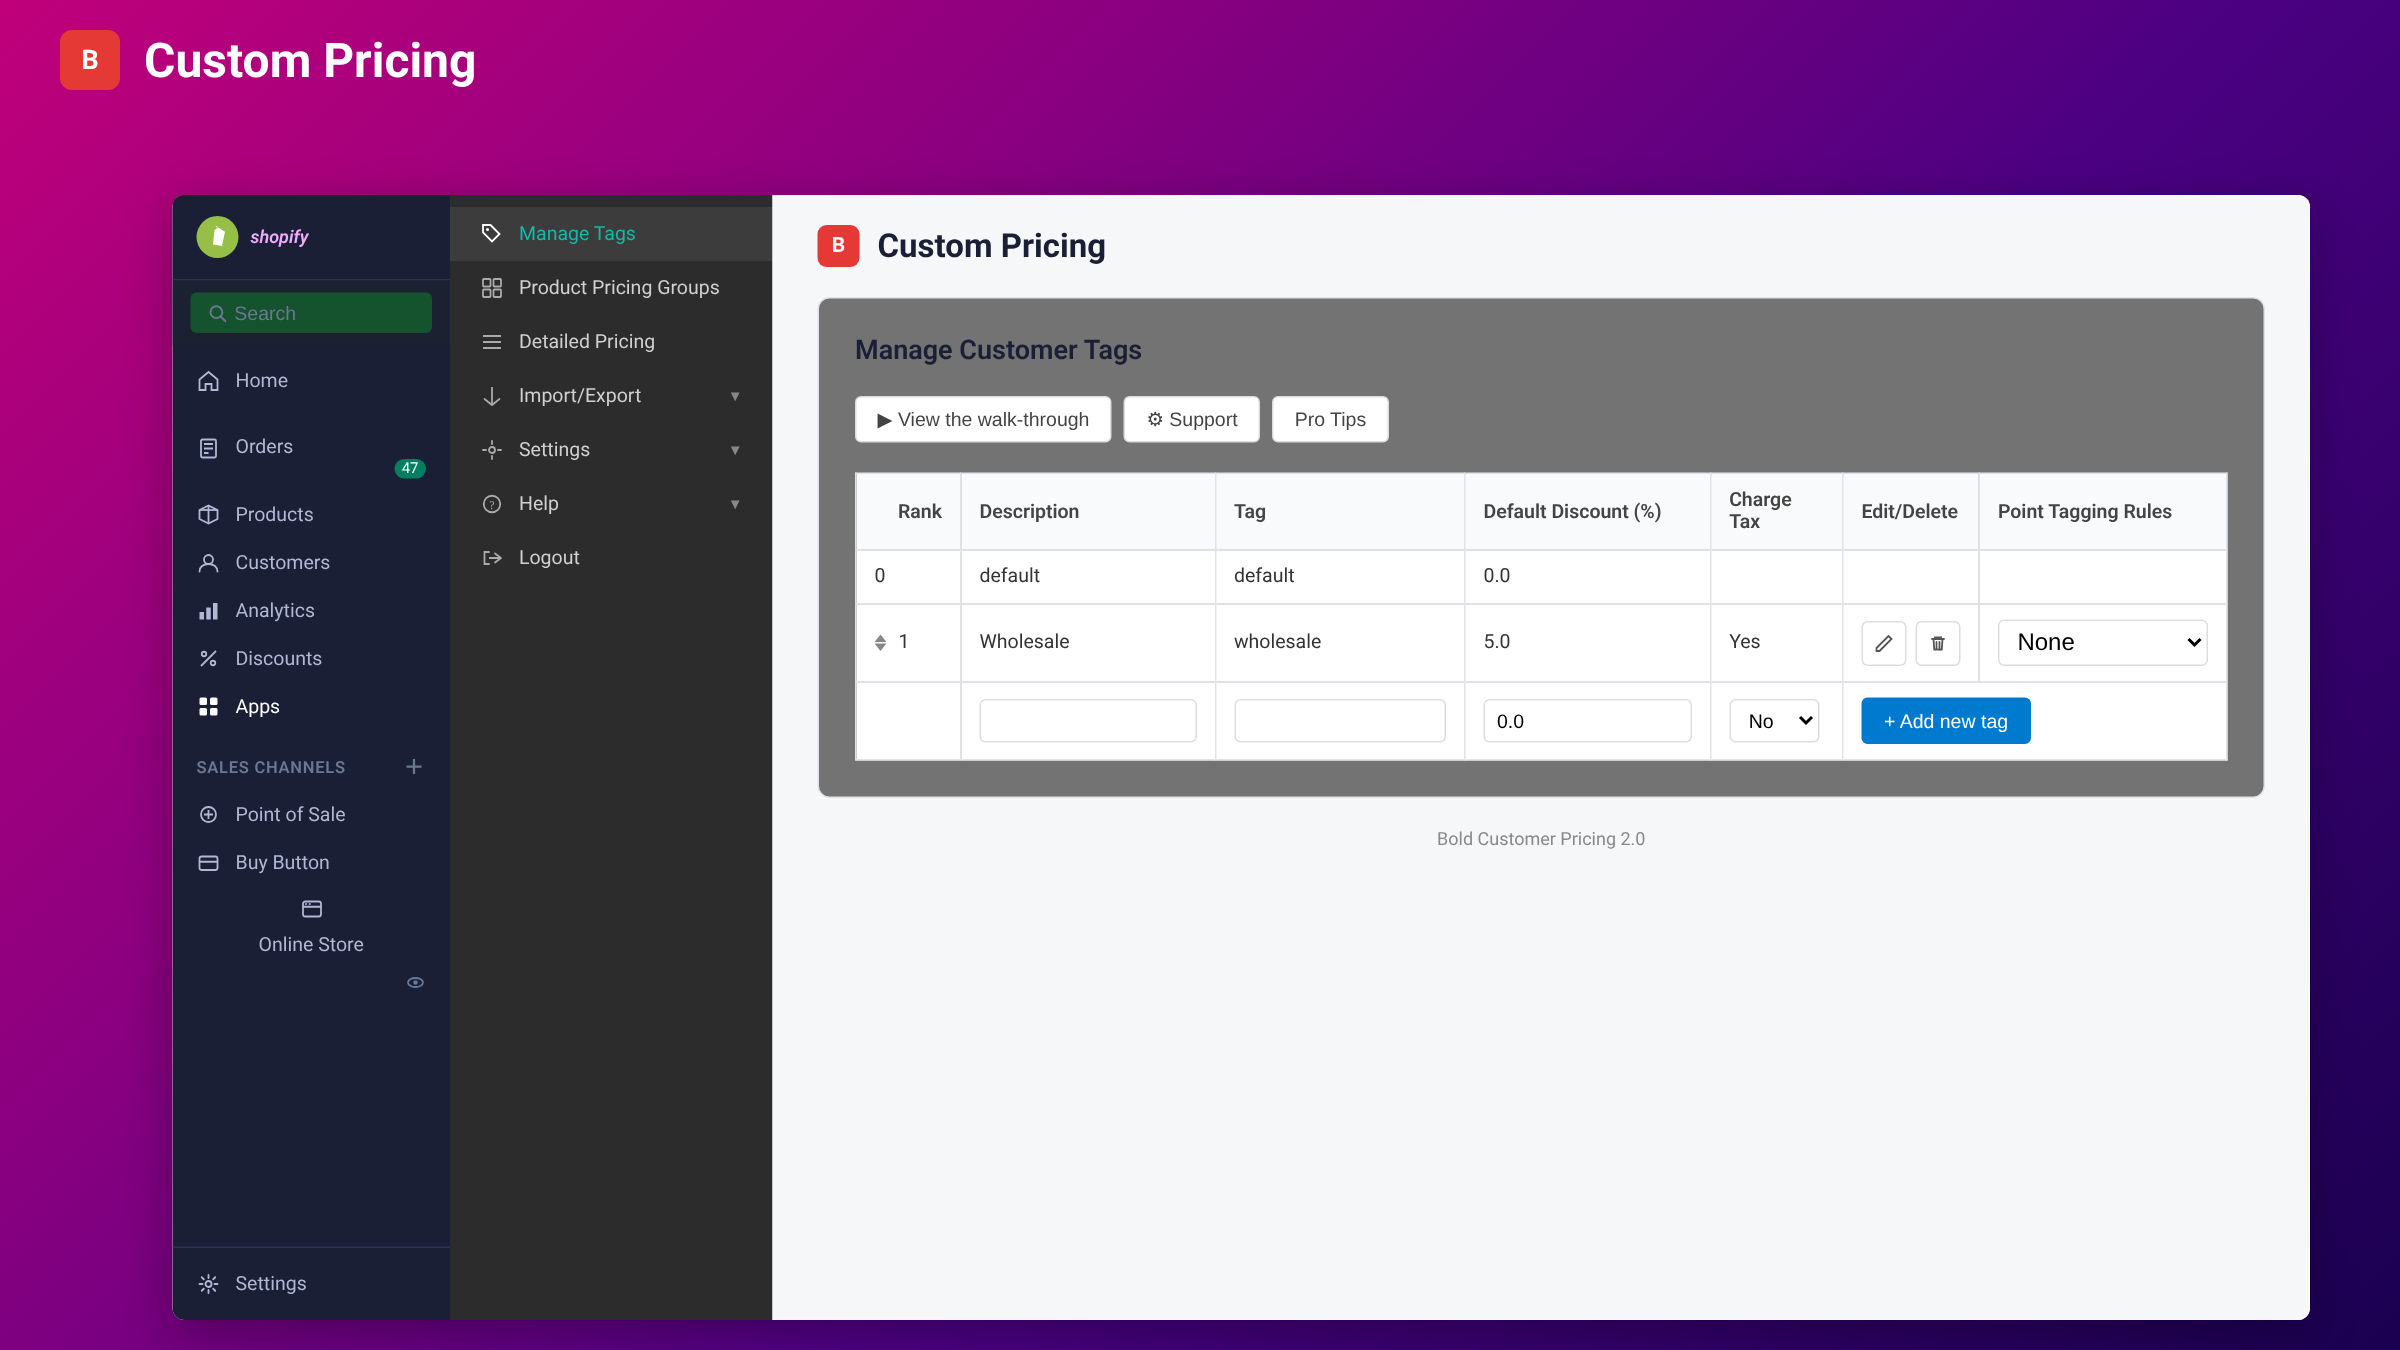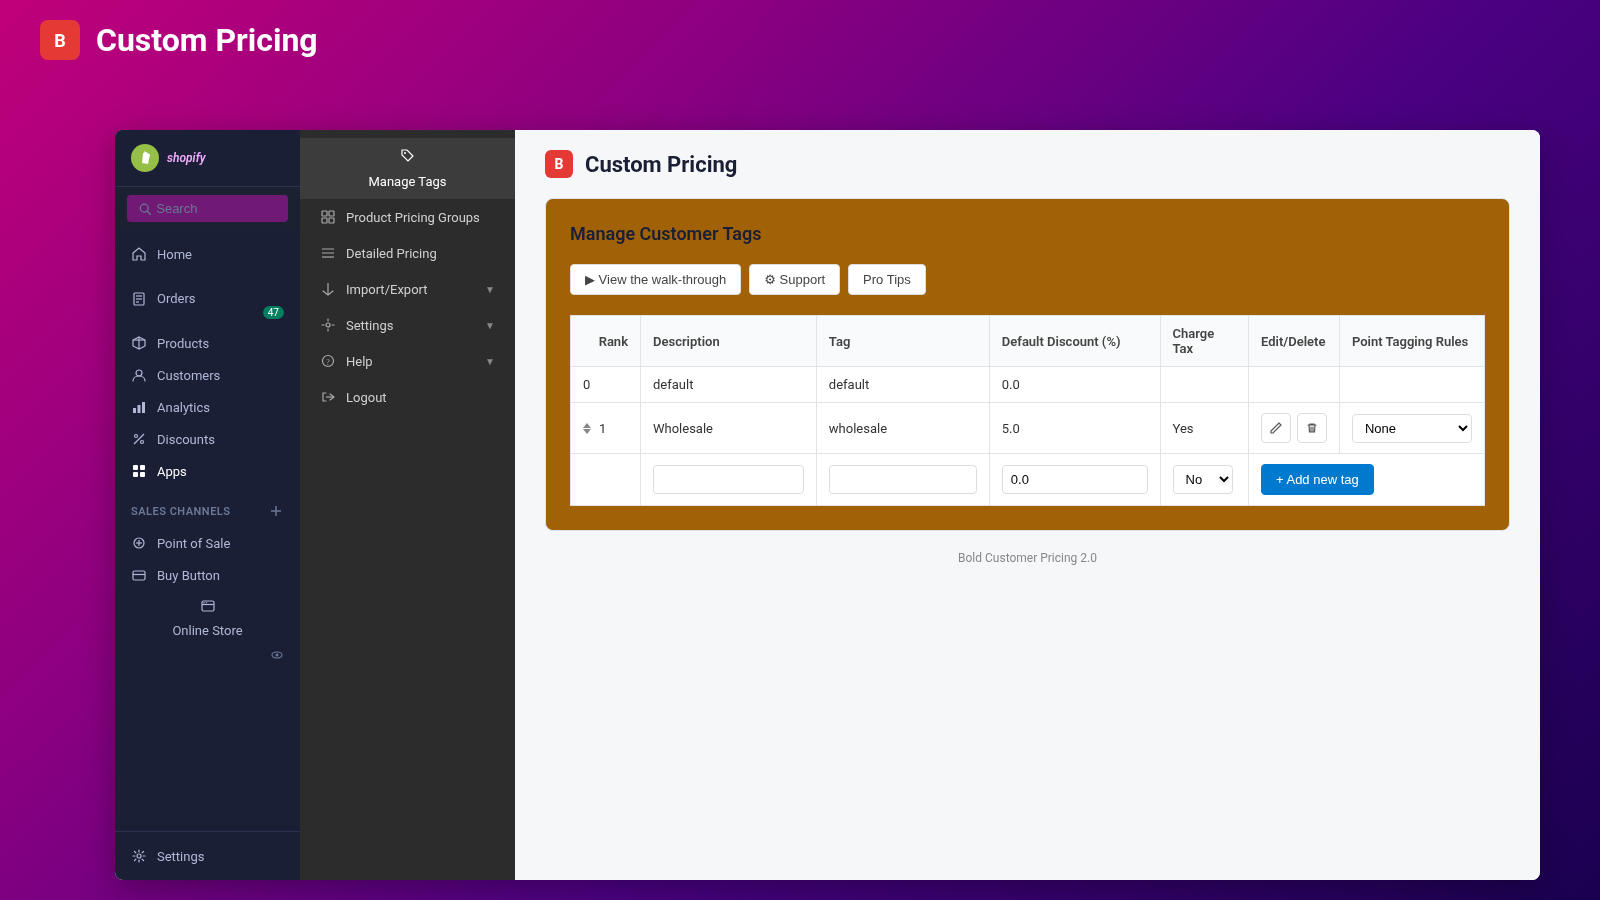--- a/index.html
+++ b/index.html
@@ -171,21 +171,21 @@
     }
     .app-nav-item {
       display: flex;
       align-items: center;
       gap: 10px;
       padding: 10px 20px;
       color: #d0d0d0;
       font-size: 13px;
       cursor: pointer;
     }
-    .app-nav-item.active { color: #ffffff; background: rgba(255,255,255,0.08); flex-direction: column; }
+    .app-nav-item.active { color: #14b8a6; background: rgba(255,255,255,0.08); }
     .app-nav-item .nav-icon {
       width: 16px;
       height: 16px;
       display: flex;
       align-items: center;
       justify-content: center;
       color: #aaa;
       flex-shrink: 0;
     }
     .app-nav-item .chevron {
@@ -206,21 +206,21 @@
     
     .top-bar {
       background: #1a1f36;
       padding: 10px 20px;
       display: flex;
       align-items: center;
     }
     .search-bar {
       display: flex;
       align-items: center;
-      background: #701a75;
+      background: #14532d;
       border-radius: 4px;
       padding: 6px 12px;
       gap: 5px;
       width: 500px;
     }
     .search-bar input {
       background: transparent;
       border: none;
       outline: none;
       color: #b0b8d4;
@@ -255,21 +255,21 @@
       font-size: 14px;
     }
     .page-title {
       font-size: 22px;
       font-weight: 700;
       color: #1a1f36;
     }
 
     
     .card {
-      background: #a16207;
+      background: #737373;
       border-radius: 8px;
       border: 1px solid #e1e3e8;
       padding: 24px;
       margin-bottom: 16px;
     }
     .card-title {
       font-size: 18px;
       font-weight: 600;
       color: #1a1f36;
       margin-bottom: 20px;
@@ -743,21 +743,21 @@
                       </svg>
                   </button>
                   <button class="icon-btn">
                     <svg width="12" height="12" viewBox="0 0 12 12" fill="none">
                         <path d="M2 3H10M4 3V2H8V3M5 5V9M7 5V9M3 3L3.5 10H8.5L9 3" stroke="#555" stroke-width="1.2" stroke-linecap="round"></path>
                       </svg>
                   </button>
                 </div>
               </td>
               <td>
-                <select style="padding:5px 8px;border:1px solid #ddd;border-radius:4px;font-size:13px;background:white;width:120px;">
+                <select style="padding:5px 8px;border:1px solid #ddd;border-radius:4px;font-size:16px;background:white;width:140px;">
                   <option>None</option>
                 </select>
               </td>
             </tr>
 
             <tr>
               <td></td>
               <td>
                 <input type="text" style="width: 100%; border: 1px solid rgb(221, 221, 221); border-radius: 4px; padding: 6px 8px; font-size: 13px;">
               </td>

